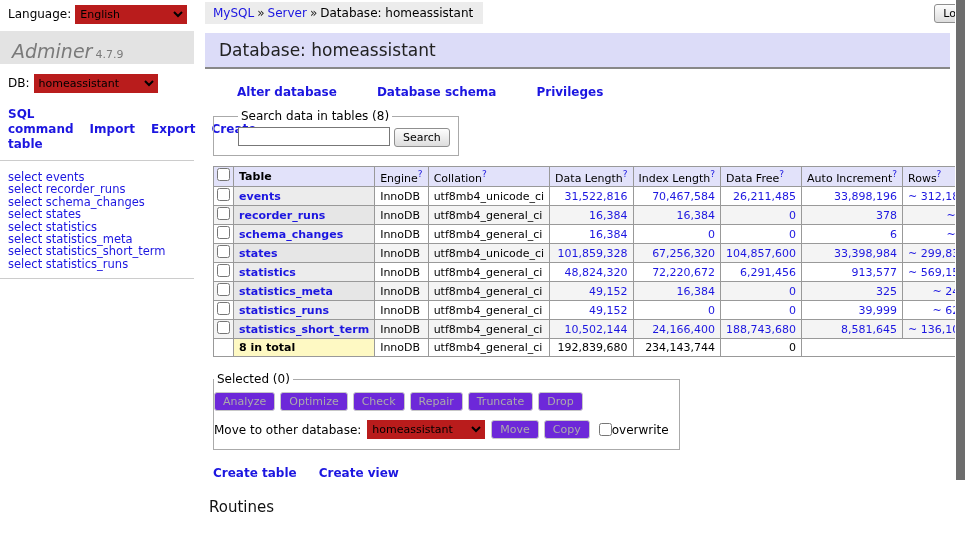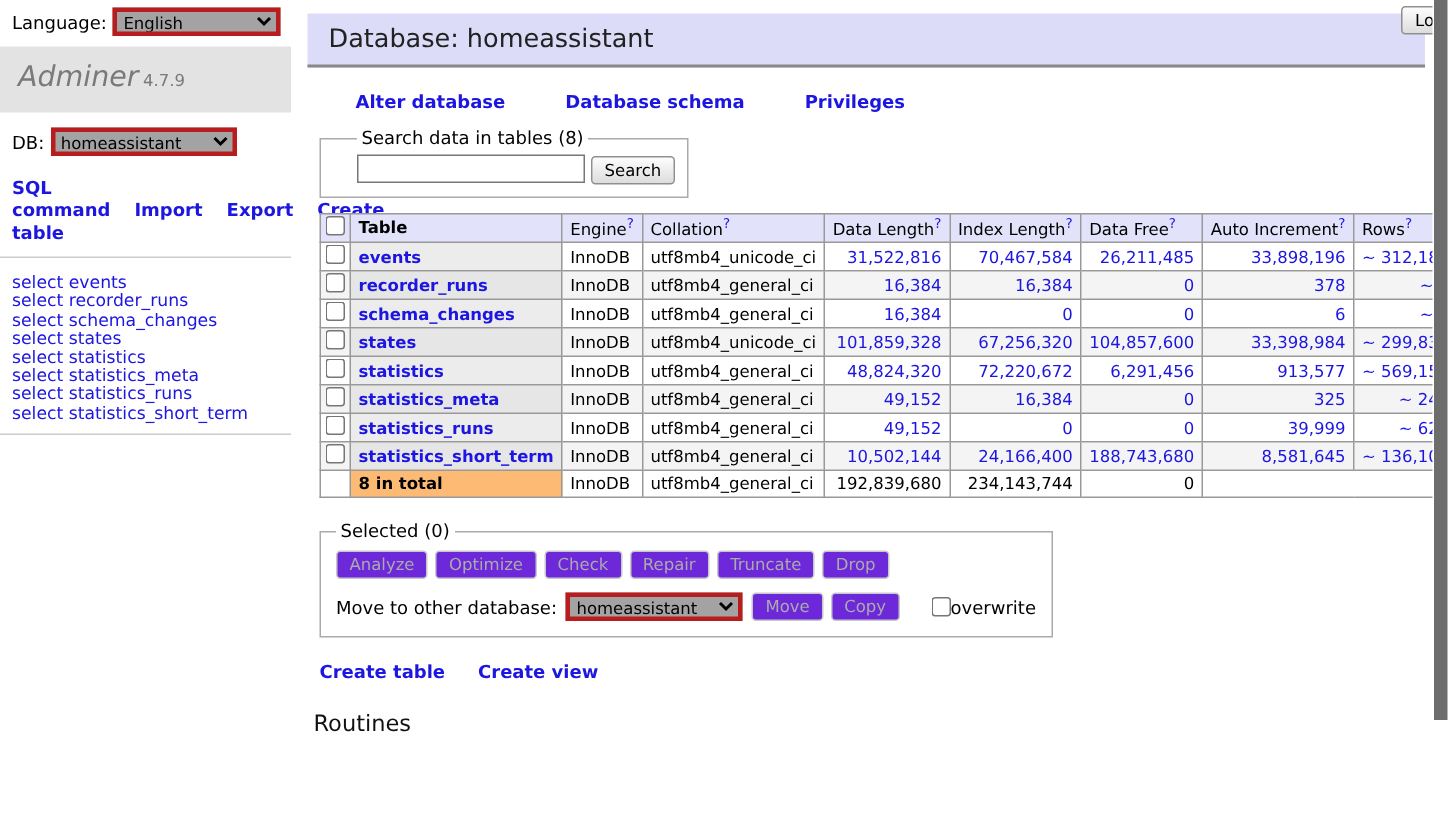--- a/index.html
+++ b/index.html
@@ -5,23 +5,23 @@
   * { box-sizing: border-box; margin: 0; padding: 0; }
   html, body { width: 966px; height: 543px; overflow: hidden; background: #fff;
     font-family: "DejaVu Sans", "Liberation Sans", sans-serif; font-size: 12px; color: #000; }
   a { color: #1c16e0; text-decoration: none; cursor: pointer; }
   a.bold { font-weight: bold; }
 
   
   #sidebar { position: absolute; left: 0; top: 0; width: 194px; height: 543px; background: #fff; }
   .lang-row { padding: 5px 0 0 8px; }
   .lang-row label { margin-right: 4px; }
-  select { font: 11px "DejaVu Sans", sans-serif; border: 3px solid #b91c1c; background: #a3a3a3; height: 19px; }
+  select { font: 11px "DejaVu Sans", sans-serif; border: 1px solid #b91c1c; background: #b91c1c; height: 19px; }
   .lang-row select { width: 112px; }
-  .logo-bar { margin-top: 7px; height: 44px; background: #e3e3e3; padding: 9px 0 0 12px; }
+  .logo-bar { margin-top: 7px; height: 33px; background: #e3e3e3; padding: 9px 0 0 12px; }
   .logo-bar .brand { font-style: italic; font-size: 19px; color: #7a7a7a; }
   .logo-bar .version { font-size: 11px; color: #7a7a7a; margin-left: 3px; }
   .db-row { padding: 10px 0 0 8px; }
   .db-row label { margin-right: 4px; }
   .db-row select { width: 124px; }
   .side-links { padding: 14px 0 0 8px; line-height: 15px; width: 180px; }
   .side-links a { margin-right: 16px; }
   hr { border: none; border-top: 1px solid #ccc; margin: 8px 0; }
   .select-links { padding: 2px 0 0 8px; }
   .select-links a { display: block; line-height: 12.4px; font-size: 11.5px; }
@@ -46,30 +46,30 @@
   table { border-collapse: collapse; border: 1px solid #999; margin: 10px 0 0 8px; font-size: 11px; }
   td, th { border: 1px solid #999; padding: 2px 5px; height: 17px; white-space: nowrap; }
   thead td, thead th { background: #e2e2fa; text-align: left; font-weight: 400; }
   thead th { font-weight: bold; }
   sup { font-size: 9px; }
   tbody th { background: #ececec; text-align: left; }
   tbody tr.even td { background: #f4f4f4; }
   tbody tr.even th { background: #e6e6e6; }
   td.num { text-align: right; }
   td.chk, thead .chk { text-align: center; padding: 1px 3px; }
-  tr.total th { background: #fdba74; margin-left: 45px; }
+  tr.total th { background: #fef9c3; margin-left: 45px; }
   tr.total td, tr.total th { color: #000; }
   input[type=checkbox] { width: 13px; height: 13px; }
 
-  .selected-box { margin-top: 15px; padding: 6px 10px 10px 10px; }
+  .selected-box { margin-top: 15px; padding: 6px 10px 10px 0; }
   .op-row button { margin-right: 5px; }
   .move-row { margin-top: 9px; display: flex; align-items: center; }
   .move-row select { width: 118px; margin: 0 6px; }
   .move-row button { margin-right: 5px; }
-  .move-row label { display: flex; align-items: flex-start; margin-left: 16px; }
+  .move-row label { display: flex; align-items: flex-start; margin-left: 4px; }
   .create-links { margin: 16px 0 0 8px; }
   .create-links a { margin-right: 22px; }
 
   
   #scrollbar { position: absolute; right: 0; top: 0; width: 11px; height: 543px; background: #fff; }
   #scrollbar .thumb { position: absolute; right: 1px; top: 0; width: 9px; height: 480px; background: #6d6d6d; }
 </style>
 </head>
 <body>
 
@@ -87,29 +87,32 @@
     <a class="bold">SQL command</a><a class="bold">Import</a><a class="bold">Export</a><a class="bold">Create table</a>
   </div>
   <hr>
   <div class="select-links">
     <a>select events</a>
     <a>select recorder_runs</a>
     <a>select schema_changes</a>
     <a>select states</a>
     <a>select statistics</a>
     <a>select statistics_meta</a>
+    <a>select statistics_short_term</a>
     <a>select statistics_runs</a>
-    <a>select statistics_short_term</a>
   </div>
   <hr>
 </div>
 
 <div id="main">
   <button id="logout-btn">Logout</button>
 
+  <div class="breadcrumb">
+    <a>MySQL</a><span class="sep">»</span><a>Server</a><span class="sep">»</span><span>Database: homeassistant</span>
+  </div>
 
   <div class="title-bar">Database: homeassistant</div>
 
   <div class="nav-links">
     <a class="bold">Alter database</a><a class="bold">Database schema</a><a class="bold">Privileges</a>
   </div>
 
 
   <fieldset>
     <legend>Search data in tables (8)</legend>

